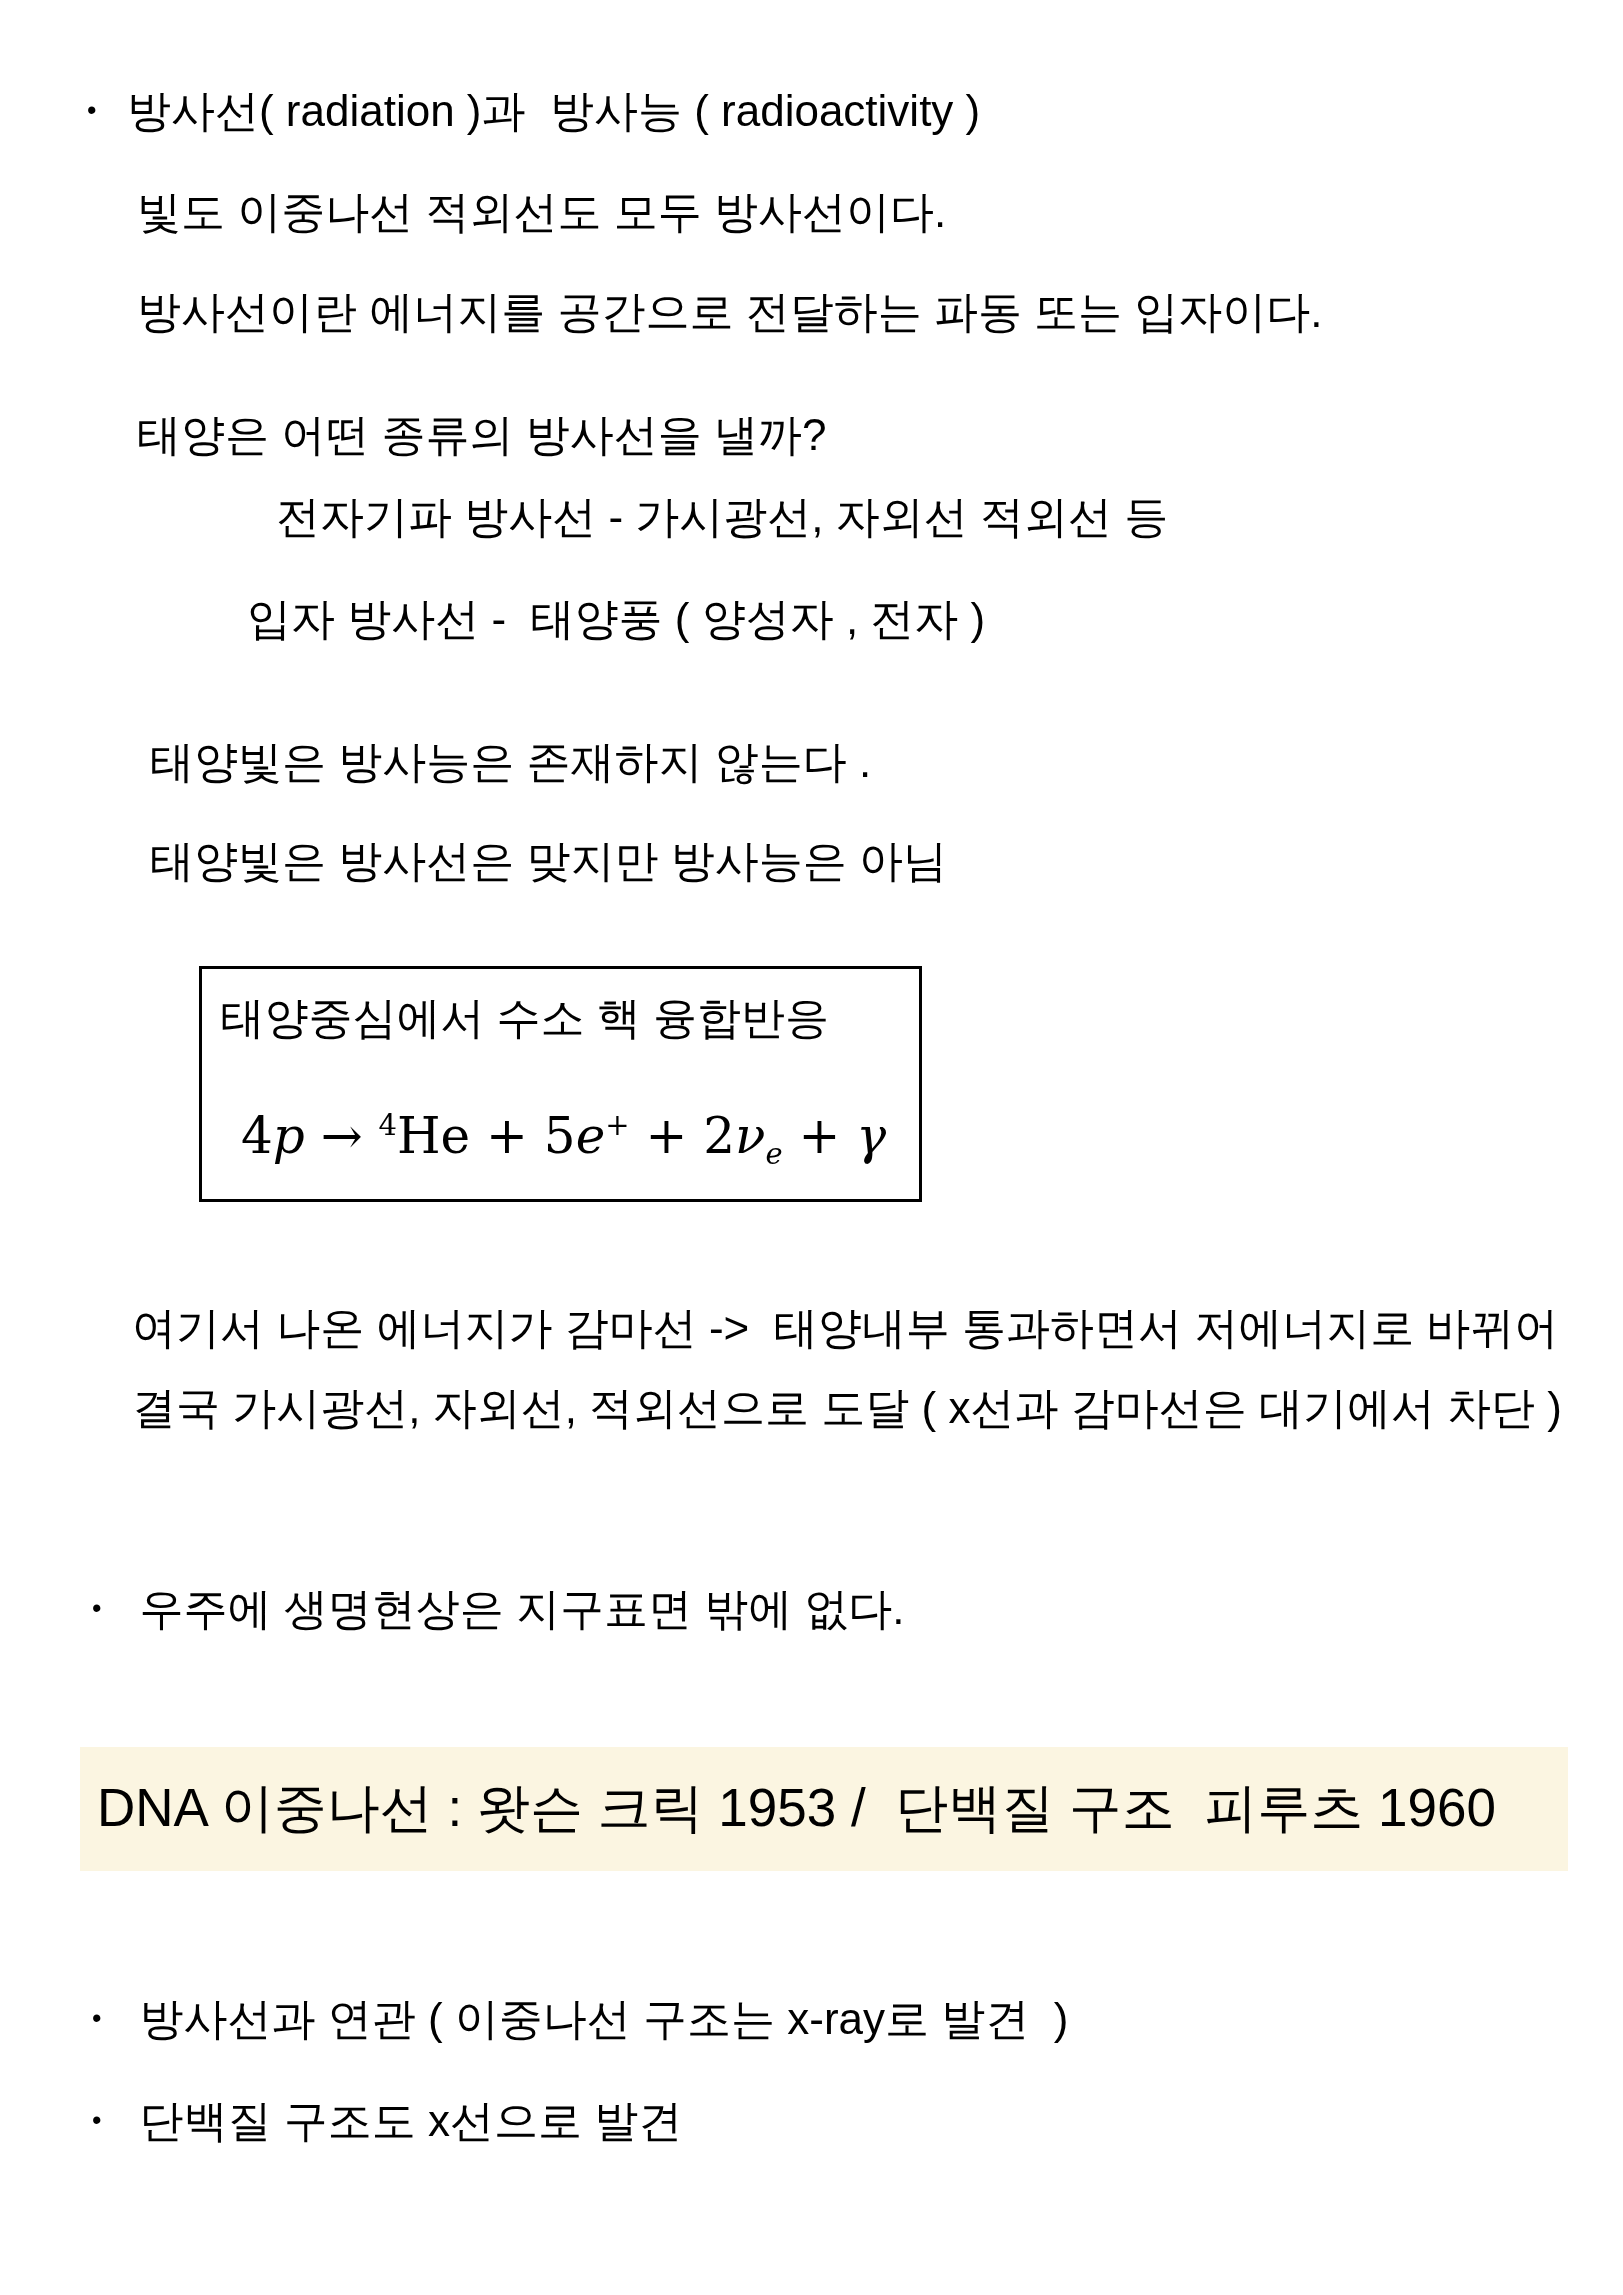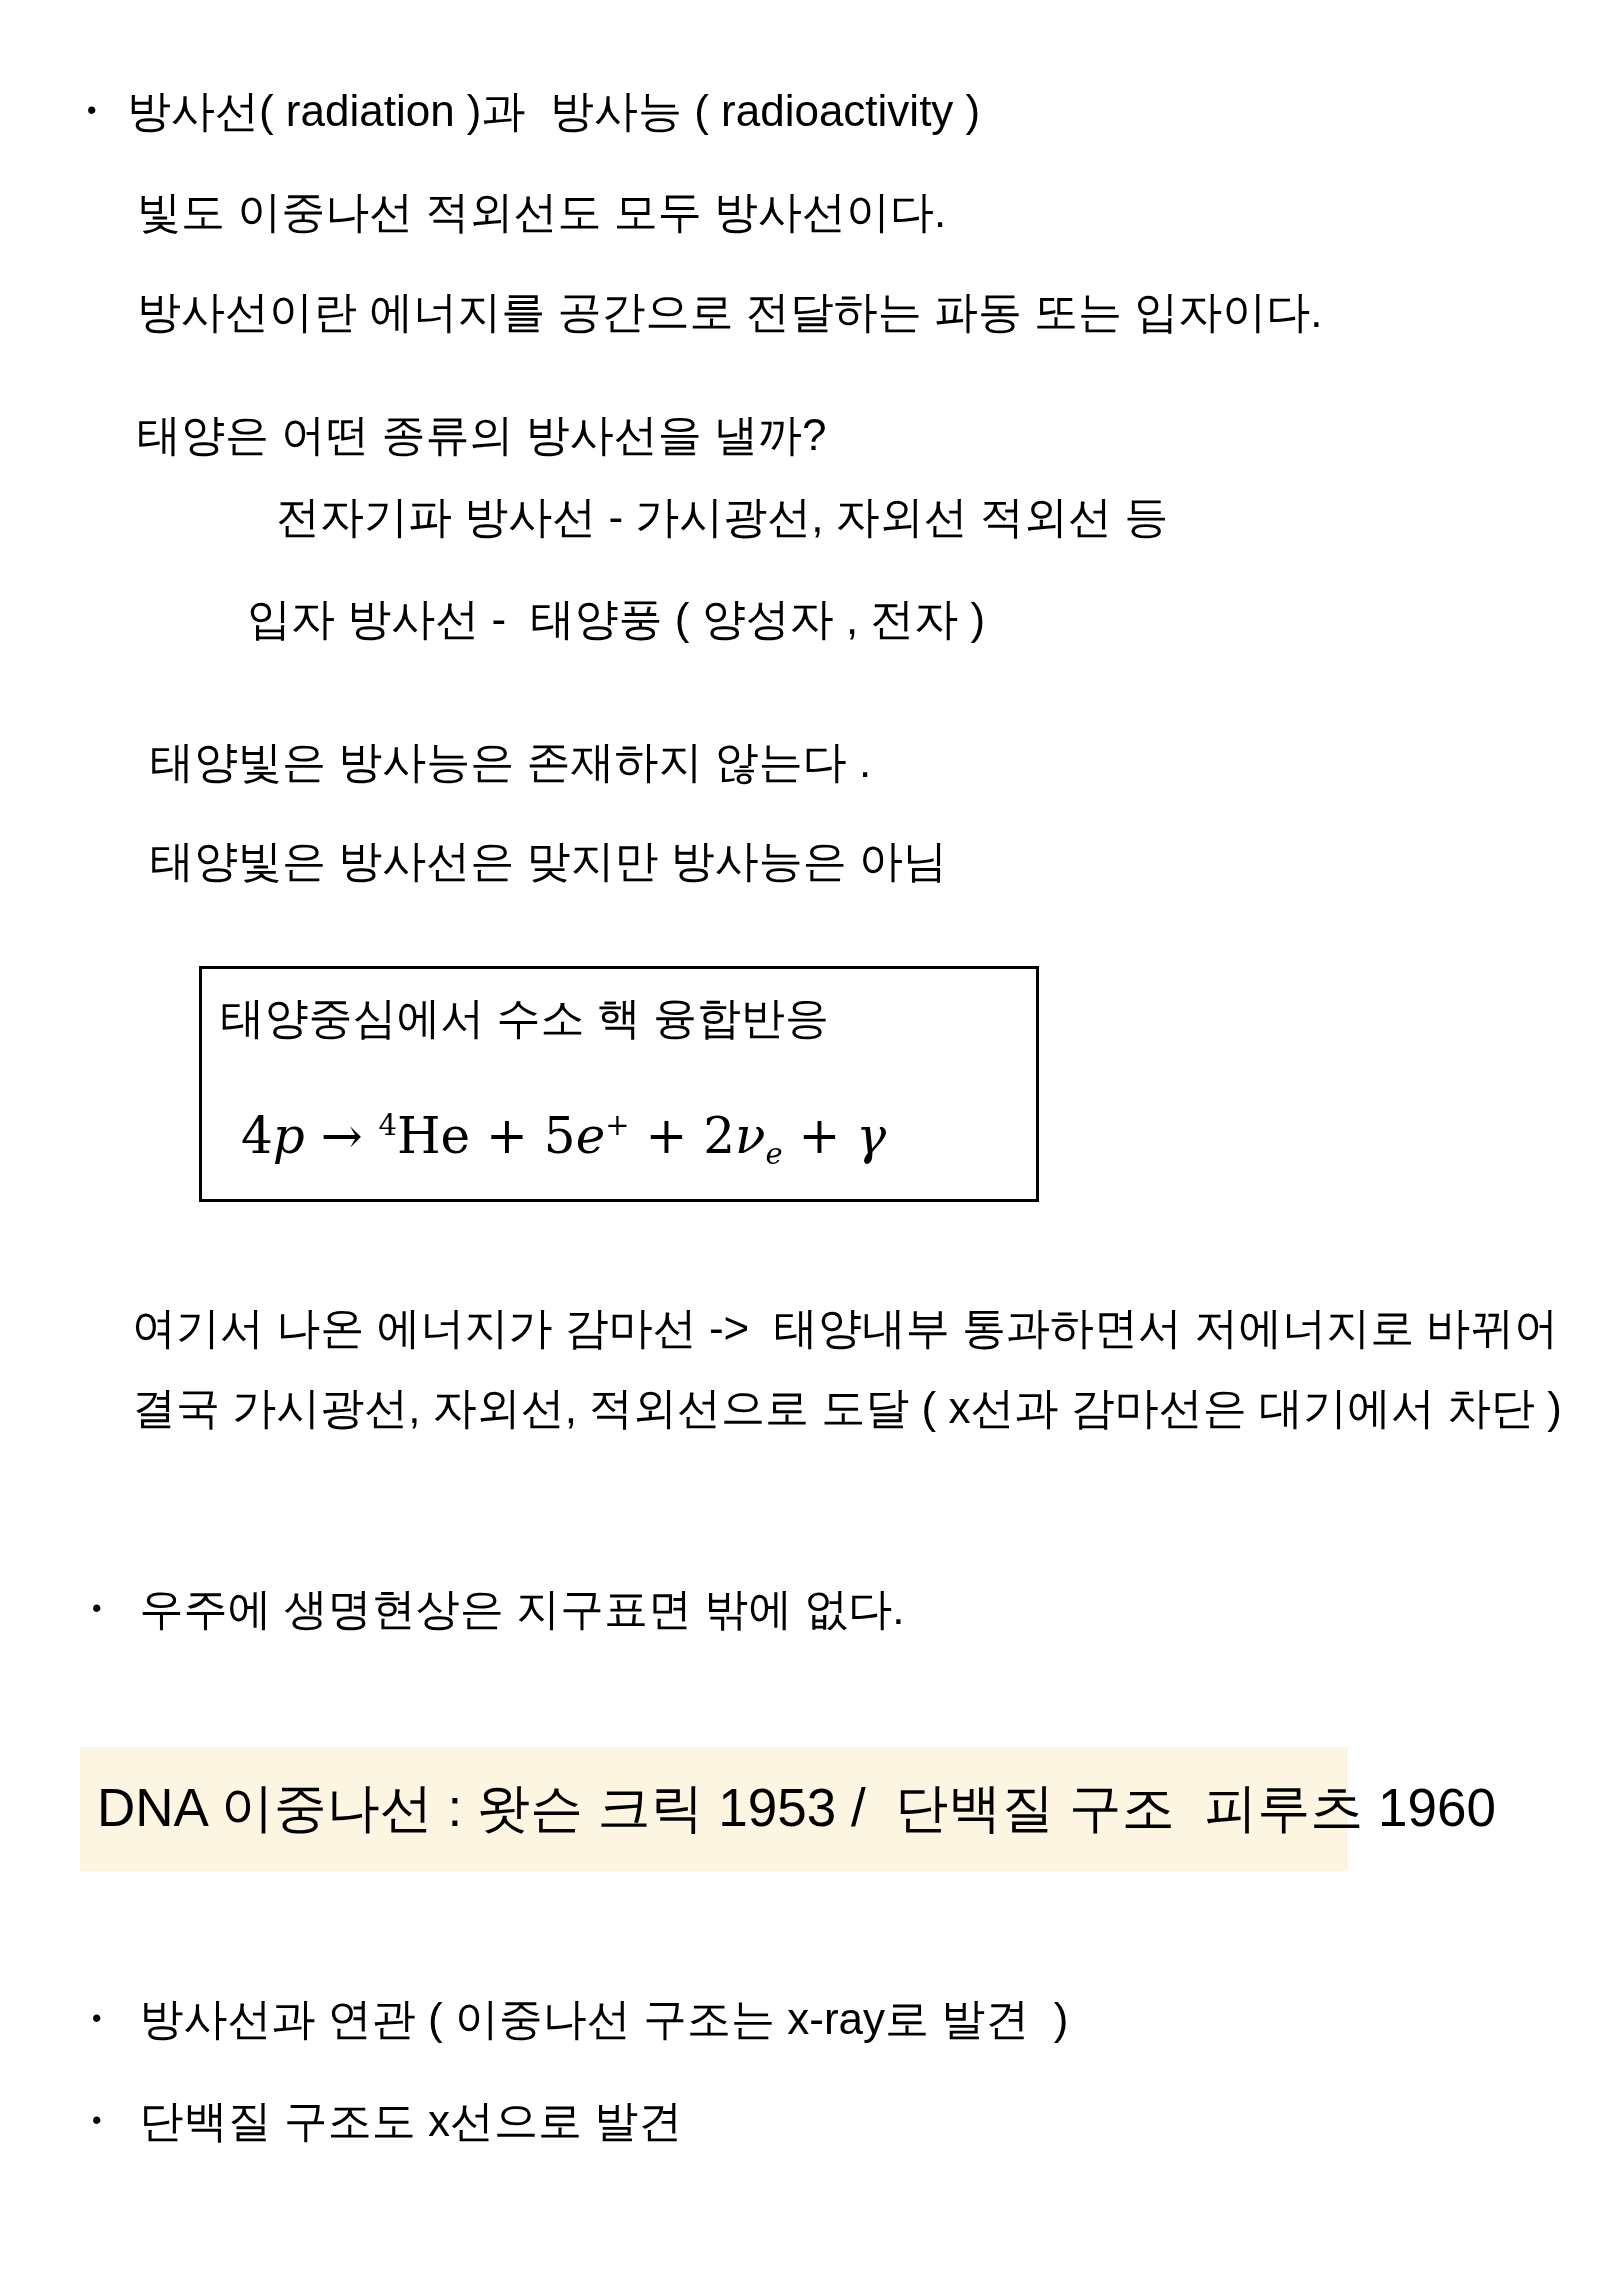--- a/index.html
+++ b/index.html
@@ -30,21 +30,21 @@
     line-height: 1;
     flex: 0 0 auto;
   }
   .b1 .dot { margin-right: 30.5px; }
   .bx .dot { margin-right: 38px; }
   .indent { left: 247px; }
   .fusion-box {
     position: absolute;
     left: 199px;
     top: 966px;
-    width: 840px;
+    width: 723px;
     height: 236px;
     border: 3.2px solid #000000;
     background: #ffffff;
     box-sizing: border-box;
   }
   .box-title {
     position: absolute;
     left: 18.4px;
     top: 20px;
     white-space: pre;
@@ -59,21 +59,21 @@
   }
   .formula span, .formula sup, .formula sub { white-space: pre; }
   .formula .it { font-style: italic; }
   .formula .rm { font-style: normal; }
   .formula sup { font-size: 58%; vertical-align: super; }
   .formula sub { font-size: 58%; vertical-align: sub; }
   .dna-band {
     position: absolute;
     left: 80px;
     top: 1747px;
-    width: 1268px;
+    width: 1488px;
     height: 124px;
     display: flex;
     align-items: center;
     padding-left: 17px;
     box-sizing: border-box;
     font-size: 53px;
     white-space: pre;
   }
 </style>
 </head>

